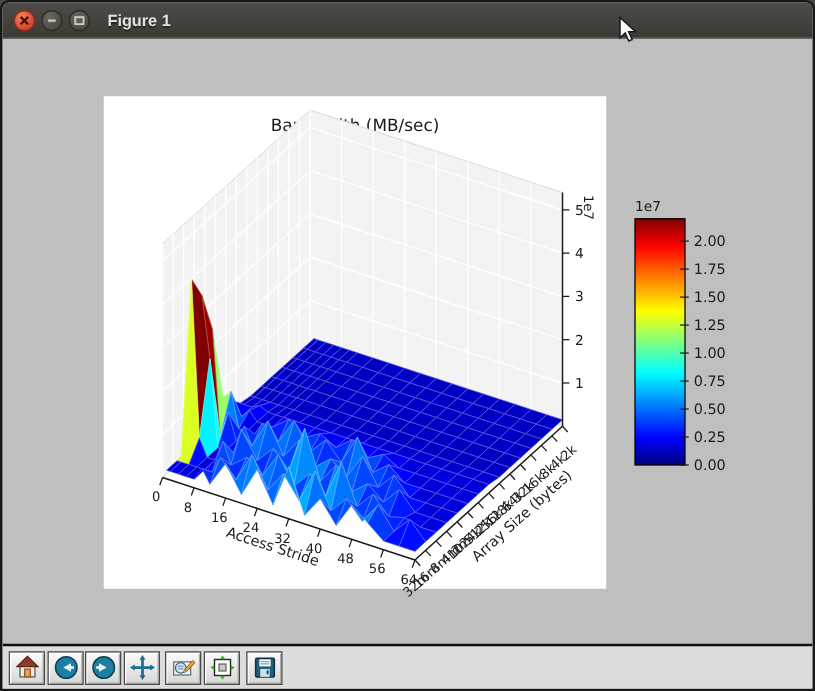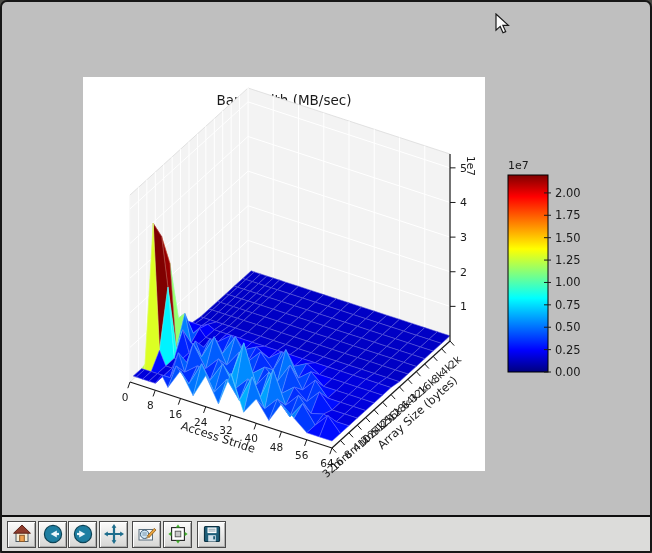--- a/index.html
+++ b/index.html
@@ -28,20 +28,38 @@
         border:1px solid #4a4a4a;box-shadow:inset 1px 1px 0 #fff,inset -1px -1px 0 #aeaeae;
         display:flex;align-items:center;justify-content:center;cursor:default;}
   .tbtn svg{display:block;}
   .cursor{position:absolute;left:493px;top:11px;z-index:50;pointer-events:none;}
 </style>
 </head>
 <body>
 
 <div class="window">
 
+  <div class="titlebar">
+    <button class="winbtn close">
+      <svg width="11" height="11" viewBox="0 0 11 11">
+        <path d="M2.5,2.5 L8.5,8.5 M8.5,2.5 L2.5,8.5" stroke="#451509" stroke-width="1.9" fill="none"></path>
+      </svg>
+    </button>
+    <button class="winbtn minmax">
+      <svg width="11" height="11" viewBox="0 0 11 11">
+        <path d="M2.5,5.5 L8.5,5.5" stroke="#cfccc4" stroke-width="1.9" fill="none"></path>
+      </svg>
+    </button>
+    <button class="winbtn minmax">
+      <svg width="11" height="11" viewBox="0 0 11 11">
+        <rect x="2.2" y="2.7" width="6.6" height="5.6" stroke="#cfccc4" stroke-width="1.5" fill="none"></rect>
+      </svg>
+    </button>
+    <span class="wtitle">Figure 1</span>
+  </div>
 
   <div class="canvas-area">
     <div id="plot3d"><svg width="646" height="487" viewBox="0 0 646 487" xmlns="http://www.w3.org/2000/svg">
           <rect x="0" y="0" width="646" height="487" fill="#bfbfbf"></rect>
           <rect x="80" y="45" width="402" height="394" fill="#ffffff"></rect>
           <text x="281" y="73" text-anchor="middle" font-size="13.5" fill="#1a1a1a">Bandwidth (MB/sec)</text>
           <polygon points="127.0,350.0 245.0,243.0 245.0,56.0 127.0,163.0" fill="#f3f3f3" stroke="#dadada" stroke-width="0.8"></polygon>
           <polygon points="245.0,243.0 447.0,309.0 447.0,122.0 245.0,56.0" fill="#f3f3f3" stroke="#dadada" stroke-width="0.8"></polygon>
           <line x1="127" y1="350" x2="127" y2="163" stroke="#ffffff" stroke-width="1"></line>
           <line x1="135.42857142857142" y1="342.35714285714283" x2="135.42857142857142" y2="155.35714285714283" stroke="#ffffff" stroke-width="1"></line>

